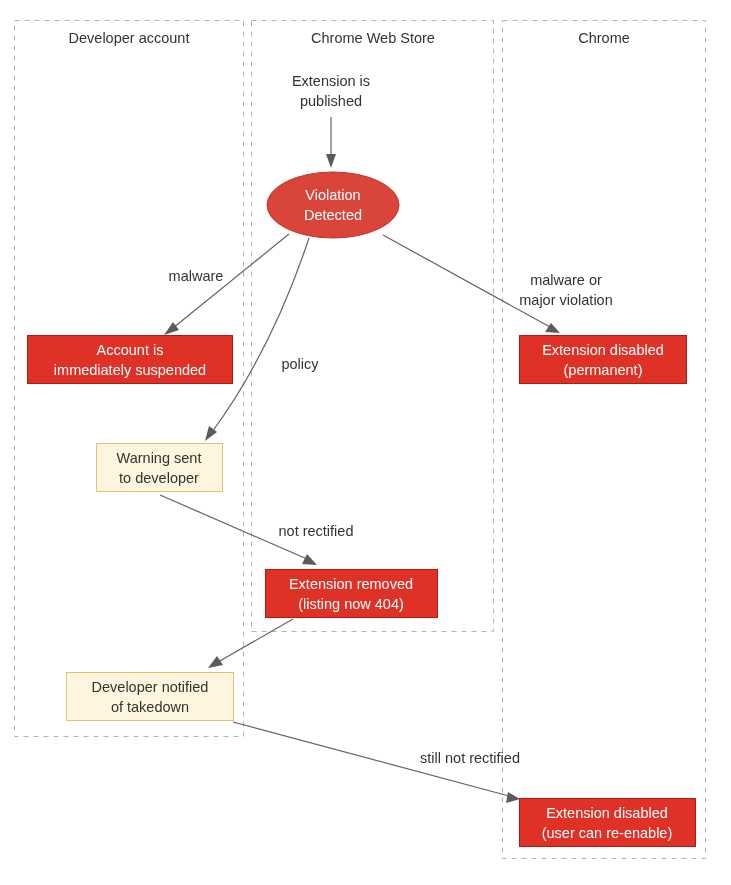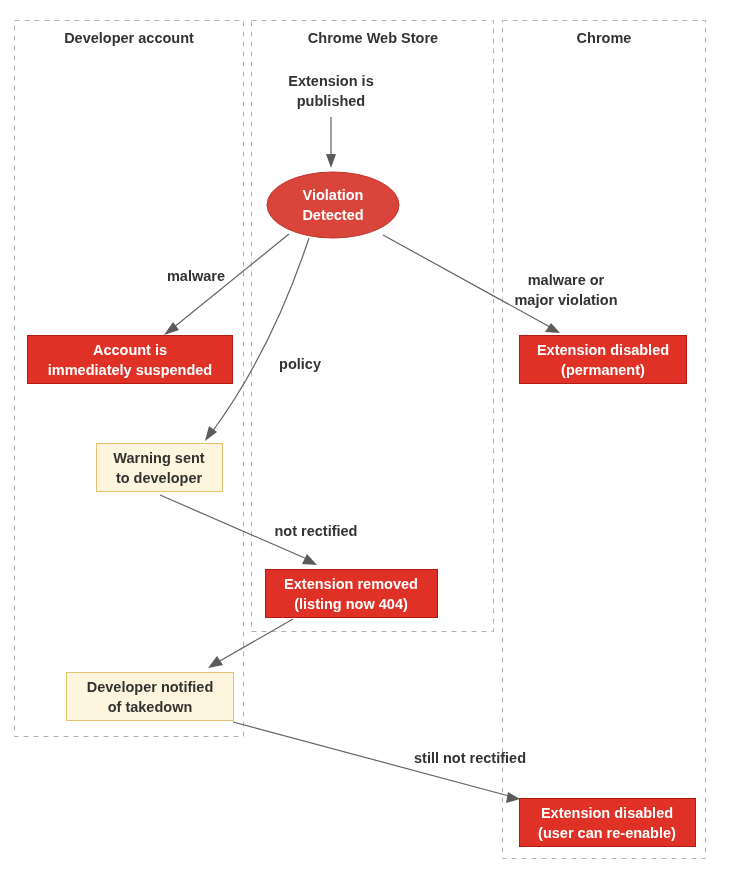--- a/index.html
+++ b/index.html
@@ -10,21 +10,20 @@
   body {
     width: 731px;
     height: 885px;
     font-family: "Liberation Sans", sans-serif;
     overflow: hidden;
   }
   #diagram-root {
     position: relative;
     width: 686px;
     height: 885px;
-    font-weight: bold;
   }
   svg.flow {
     display: block;
     width: 731px;
     height: 885px;
   }
   .lane-box {
     fill: none;
     stroke: #b3b3b3;
     stroke-width: 1;

